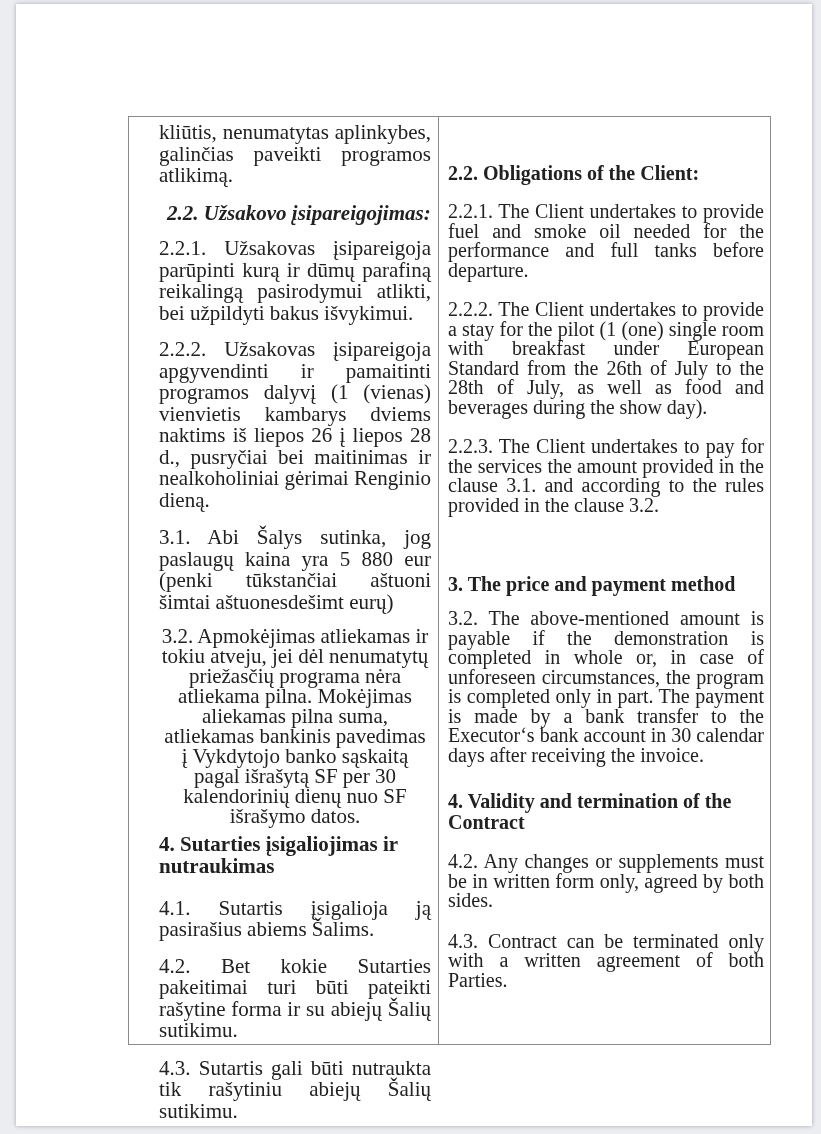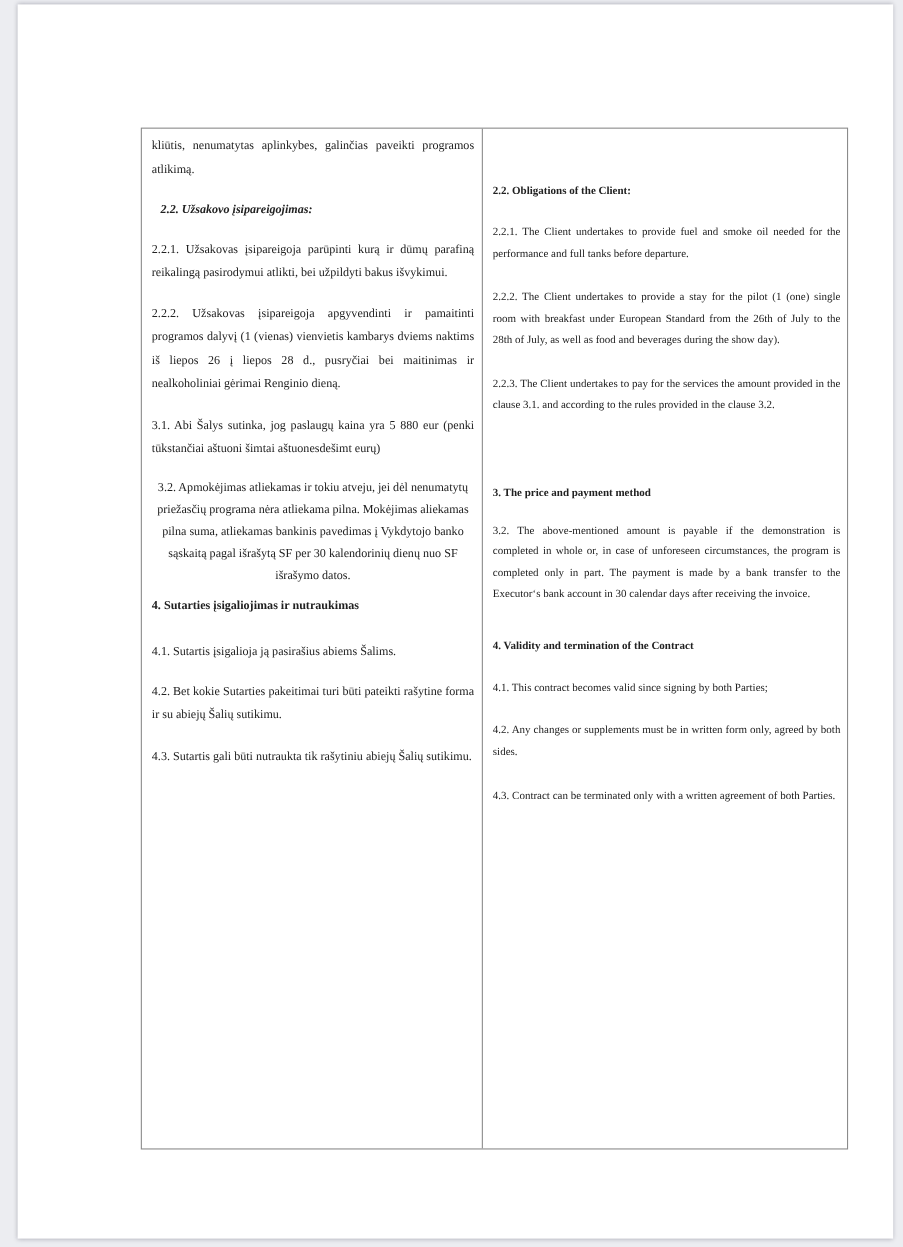--- a/index.html
+++ b/index.html
@@ -46,25 +46,26 @@
   }
   .col-right {
     flex: 1;
     padding: 46px 6px 0 9px;
   }
   .para {
     margin: 0;
     text-align: justify;
   }
   .col-left .para {
-    font-size: 11px;
+    font-size: 21px;
     line-height: 21.5px;
+    margin-left: 21px;
   }
   .col-right .para {
-    font-size: 10px;
+    font-size: 20px;
     line-height: 19.5px;
   }
   .heading {
     font-weight: bold;
     text-align: left;
   }
   .col-left .heading { line-height: 21.7px; }
   .col-right .heading { line-height: 21px; }
   .align-left { text-align: center; }
   .indent { padding-left: 8px; font-style: italic; }
@@ -90,20 +91,19 @@
       </div>
 
       <div class="col col-right">
         <p class="para heading" style="margin-top:0">2.2. Obligations of the Client:</p>
         <p class="para" style="margin-top:18px">2.2.1. The Client undertakes to provide fuel and smoke oil needed for the performance and full tanks before departure.</p>
         <p class="para" style="margin-top:20px">2.2.2. The Client undertakes to provide a stay for the pilot (1 (one) single room with breakfast under European Standard from the 26th of July to the 28th of July, as well as food and beverages during the show day).</p>
         <p class="para" style="margin-top:20px">2.2.3. The Client undertakes to pay for the services the amount provided in the clause 3.1. and according to the rules provided in the clause 3.2.</p>
         <p class="para heading" style="margin-top:59px">3. The price and payment method</p>
         <p class="para" style="margin-top:14px">3.2. The above-mentioned amount is payable if the demonstration is completed in whole or, in case of unforeseen circumstances, the program is completed only in part. The payment is made by a bank transfer to the Executor‘s bank account in 30 calendar days after receiving the invoice.</p>
         <p class="para heading" style="margin-top:26px">4. Validity and termination of the Contract</p>
-        <p class="para" style="margin-top:18px">4.1. This contract becomes valid since signing by both Parties;</p>
         <p class="para" style="margin-top:19px">4.2. Any changes or supplements must be in written form only, agreed by both sides.</p>
         <p class="para" style="margin-top:21px">4.3. Contract can be terminated only with a written agreement of both Parties.</p>
       </div>
 
     </div>
   </div>
 </div>
 
 </body></html>

